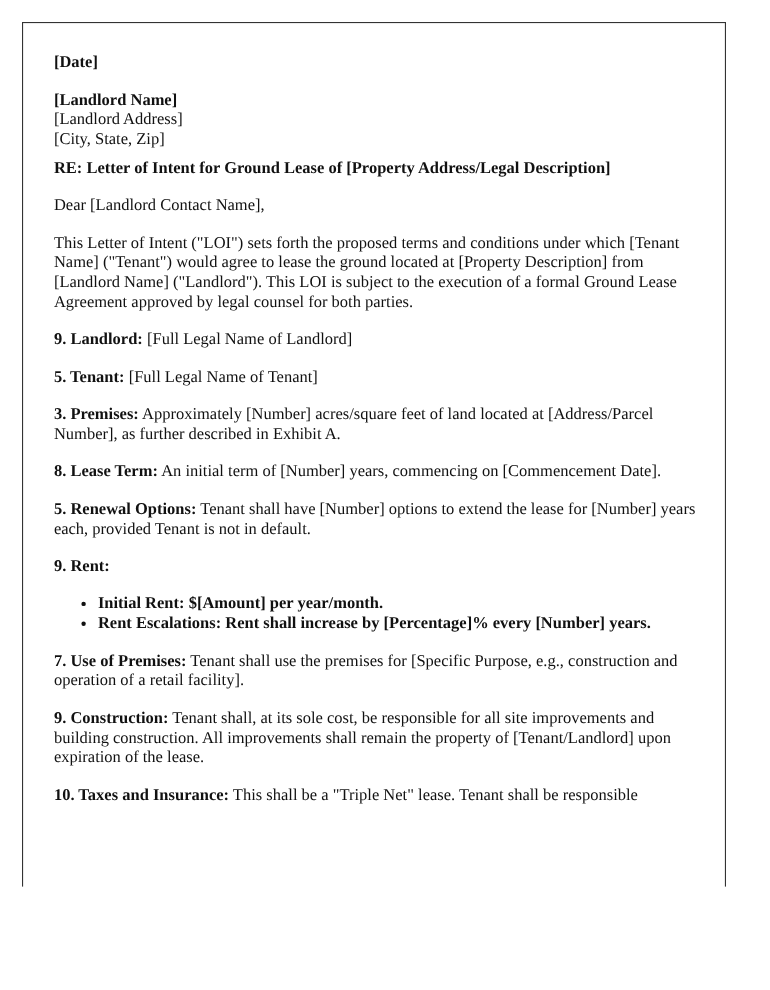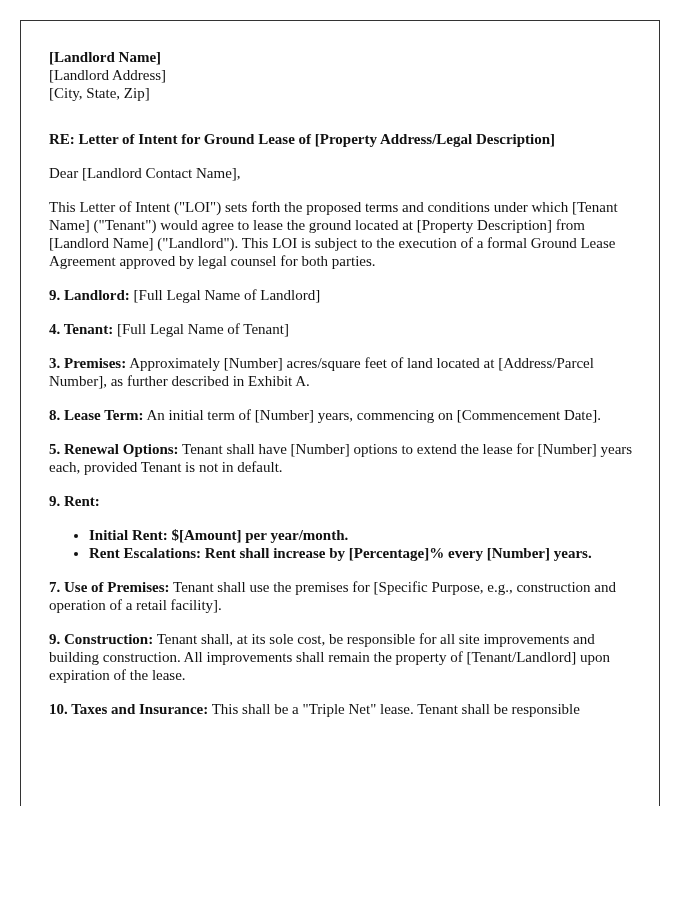--- a/index.html
+++ b/index.html
@@ -21,44 +21,45 @@
     font-family: "Liberation Serif", "DejaVu Serif", serif;
     font-size: 15px;
     line-height: 18px;
     color: #111111;
   }
   p { margin: 0 0 16px 0; }
   .b { font-weight: bold; }
   ul { margin: 0 0 16px 0; padding-left: 40px; font-weight: bold; }
   li { margin: 0; }
   .addr p { margin: 0; }
-  .addr { margin-bottom: 28px; }
+  .addr { margin-bottom: 8px; }
 </style>
 </head>
 <body>
 
 <div class="page">
   <div class="content">
 
+    <p class="b">[Date]</p>
 
     <div class="addr">
       <p class="b">[Landlord Name]</p>
       <p>[Landlord Address]</p>
       <p>[City, State, Zip]</p>
     </div>
 
     <p class="b">RE: Letter of Intent for Ground Lease of [Property Address/Legal Description]</p>
 
     <p>Dear [Landlord Contact Name],</p>
 
     <p>This Letter of Intent ("LOI") sets forth the proposed terms and conditions under which [Tenant Name] ("Tenant") would agree to lease the ground located at [Property Description] from [Landlord Name] ("Landlord"). This LOI is subject to the execution of a formal Ground Lease Agreement approved by legal counsel for both parties.</p>
 
     <p><span class="b">9. Landlord:</span><span> [Full Legal Name of Landlord]</span></p>
 
-    <p><span class="b">4. Tenant:</span><span> [Full Legal Name of Tenant]</span></p>
+    <p><span class="b">5. Tenant:</span><span> [Full Legal Name of Tenant]</span></p>
 
     <p><span class="b">3. Premises:</span><span> Approximately [Number] acres/square feet of land located at [Address/Parcel Number], as further described in Exhibit A.</span></p>
 
     <p><span class="b">8. Lease Term:</span><span> An initial term of [Number] years, commencing on [Commencement Date].</span></p>
 
     <p><span class="b">5. Renewal Options:</span><span> Tenant shall have [Number] options to extend the lease for [Number] years each, provided Tenant is not in default.</span></p>
 
     <p><span class="b">9. Rent:</span></p>
     <ul>
       <li>Initial Rent: $[Amount] per year/month.</li>

